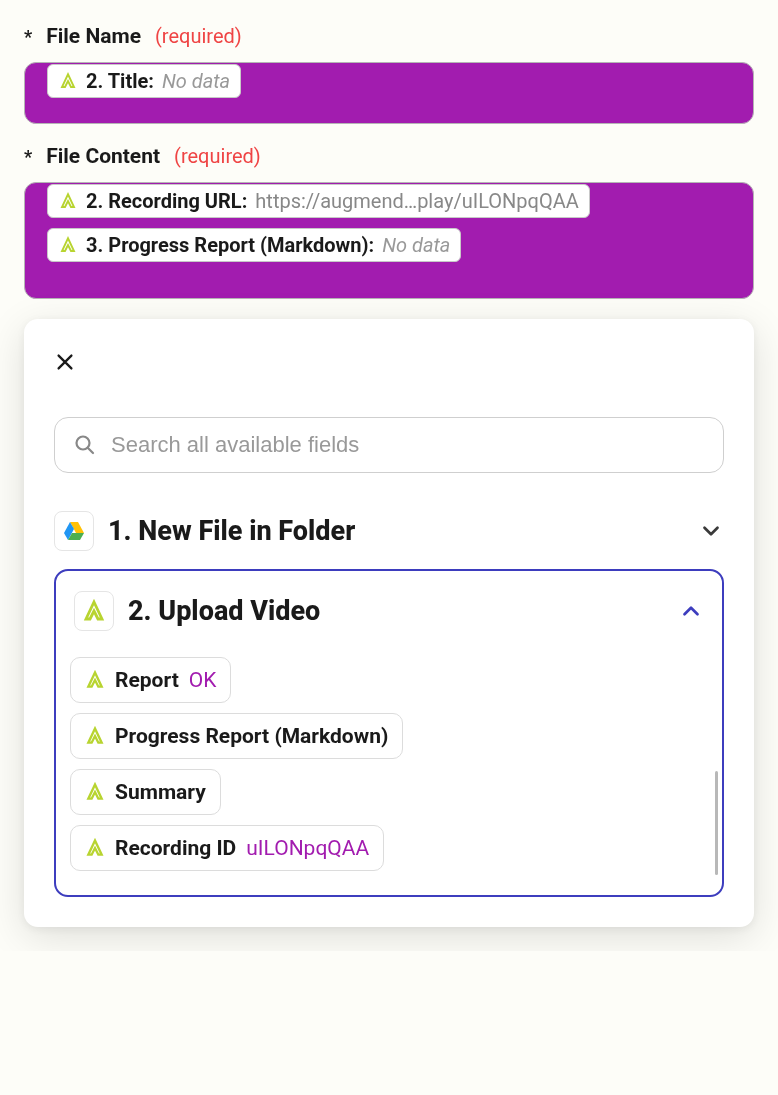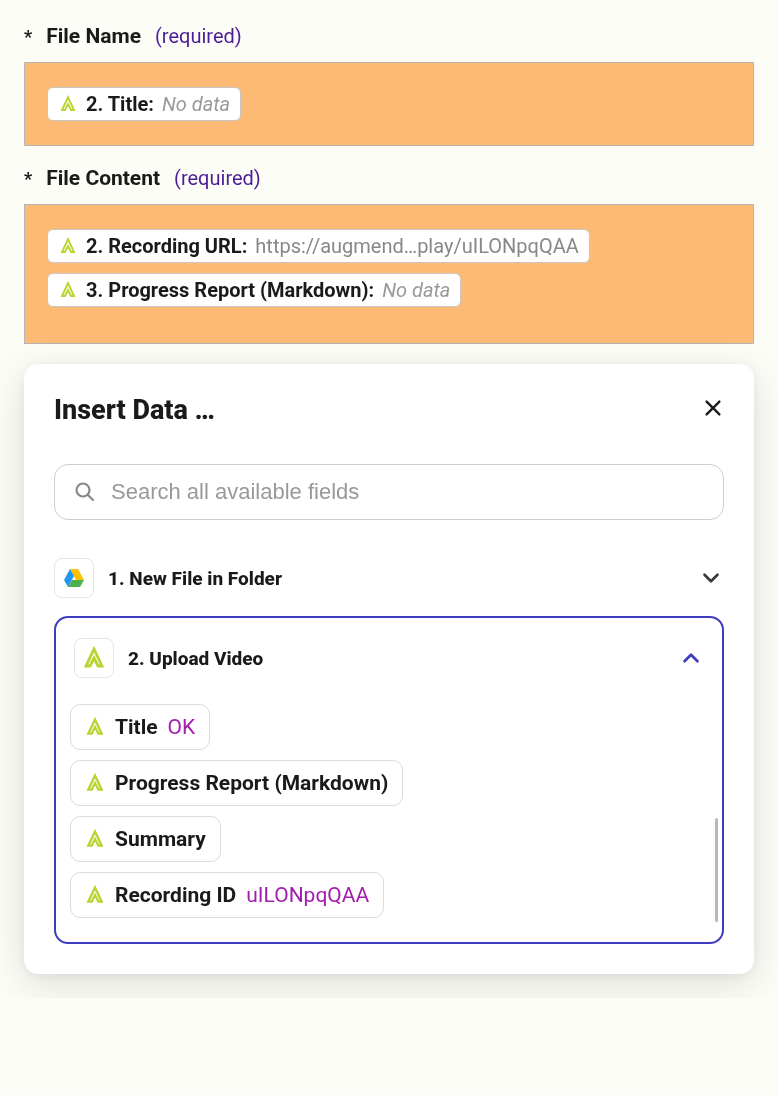--- a/index.html
+++ b/index.html
@@ -12,26 +12,26 @@
     }
     .field-group { margin-bottom: 20px; }
     .field-label-row {
       display: flex;
       align-items: center;
       gap: 14px;
       margin-bottom: 14px;
     }
     .asterisk { font-weight: 700; font-size: 18px; }
     .field-label { font-weight: 700; font-size: 21px; text-align: right; }
-    .required { color: #4c1d95; font-size: 20px; }
+    .required { color: #ef4444; font-size: 20px; }
     .field-box {
       border: 1px solid #b5b5b5;
-      border-radius: 0;
-      background: #fdba74;
-      padding: 24px 22px;
+      border-radius: 12px;
+      background: #a21caf;
+      padding: 1px 22px;
       min-height: 62px;
       display: flex;
       flex-wrap: wrap;
       gap: 10px;
       align-items: flex-start;
       align-content: flex-start;
     }
     .field-box.large { padding-bottom: 36px; flex-direction: column; }
     .data-pill {
       display: inline-flex;
@@ -96,21 +96,21 @@
     }
     .group-icon {
       width: 40px;
       height: 40px;
       border: 1px solid #e5e5e5;
       border-radius: 8px;
       display: flex;
       align-items: center;
       justify-content: center;
     }
-    .group-label { font-size: 19px; font-weight: 800; flex: 1; }
+    .group-label { font-size: 27px; font-weight: 800; flex: 1; }
     .chevron { color: #3a3a3a; }
     .chevron.blue { color: #3d3dbe; }
     .expanded-group {
       border: 2px solid #3d3dbe;
       border-radius: 14px;
       padding: 18px 14px 24px 14px;
       display: flex;
       flex-direction: column;
       gap: 10px;
       position: relative;
@@ -191,21 +191,20 @@
           </svg>
       </span>
       <span class="pill-key">3. Progress Report (Markdown):</span>
       <span class="pill-value-italic">No data</span>
     </span>
   </div>
 </div>
 
 <div class="popover">
   <div class="popover-header">
-    <div class="popover-title">Insert Data …</div>
     <div class="close-btn">
       <svg width="22" height="22" viewBox="0 0 24 24">
           <path d="M5 5 L19 19 M19 5 L5 19" stroke="#1a1a1a" stroke-width="2.5" stroke-linecap="round"></path>
         </svg>
     </div>
   </div>
 
   <div class="search-box">
     <svg width="24" height="24" viewBox="0 0 24 24">
         <circle cx="10" cy="10" r="6.5" fill="none" stroke="#888" stroke-width="2.2"></circle>
@@ -240,21 +239,21 @@
           <path d="M6 15 L12 9 L18 15" fill="none" stroke="currentColor" stroke-width="2.5" stroke-linecap="round" stroke-linejoin="round"></path>
         </svg>
     </div>
 
     <div class="field-item">
       <span class="pill-icon">
           <svg width="20" height="20" viewBox="0 0 24 24">
             <path d="M12 3 L20 20 L16 20 L12 12 L8 20 L4 20 Z" fill="none" stroke="#b8d430" stroke-width="2.8"></path>
           </svg>
         </span>
-      <span class="field-name">Title</span>
+      <span class="field-name">Report</span>
       <span class="field-val">OK</span>
     </div>
 
 
     <div class="field-item">
       <span class="pill-icon">
           <svg width="20" height="20" viewBox="0 0 24 24">
             <path d="M12 3 L20 20 L16 20 L12 12 L8 20 L4 20 Z" fill="none" stroke="#b8d430" stroke-width="2.8"></path>
           </svg>
         </span>

